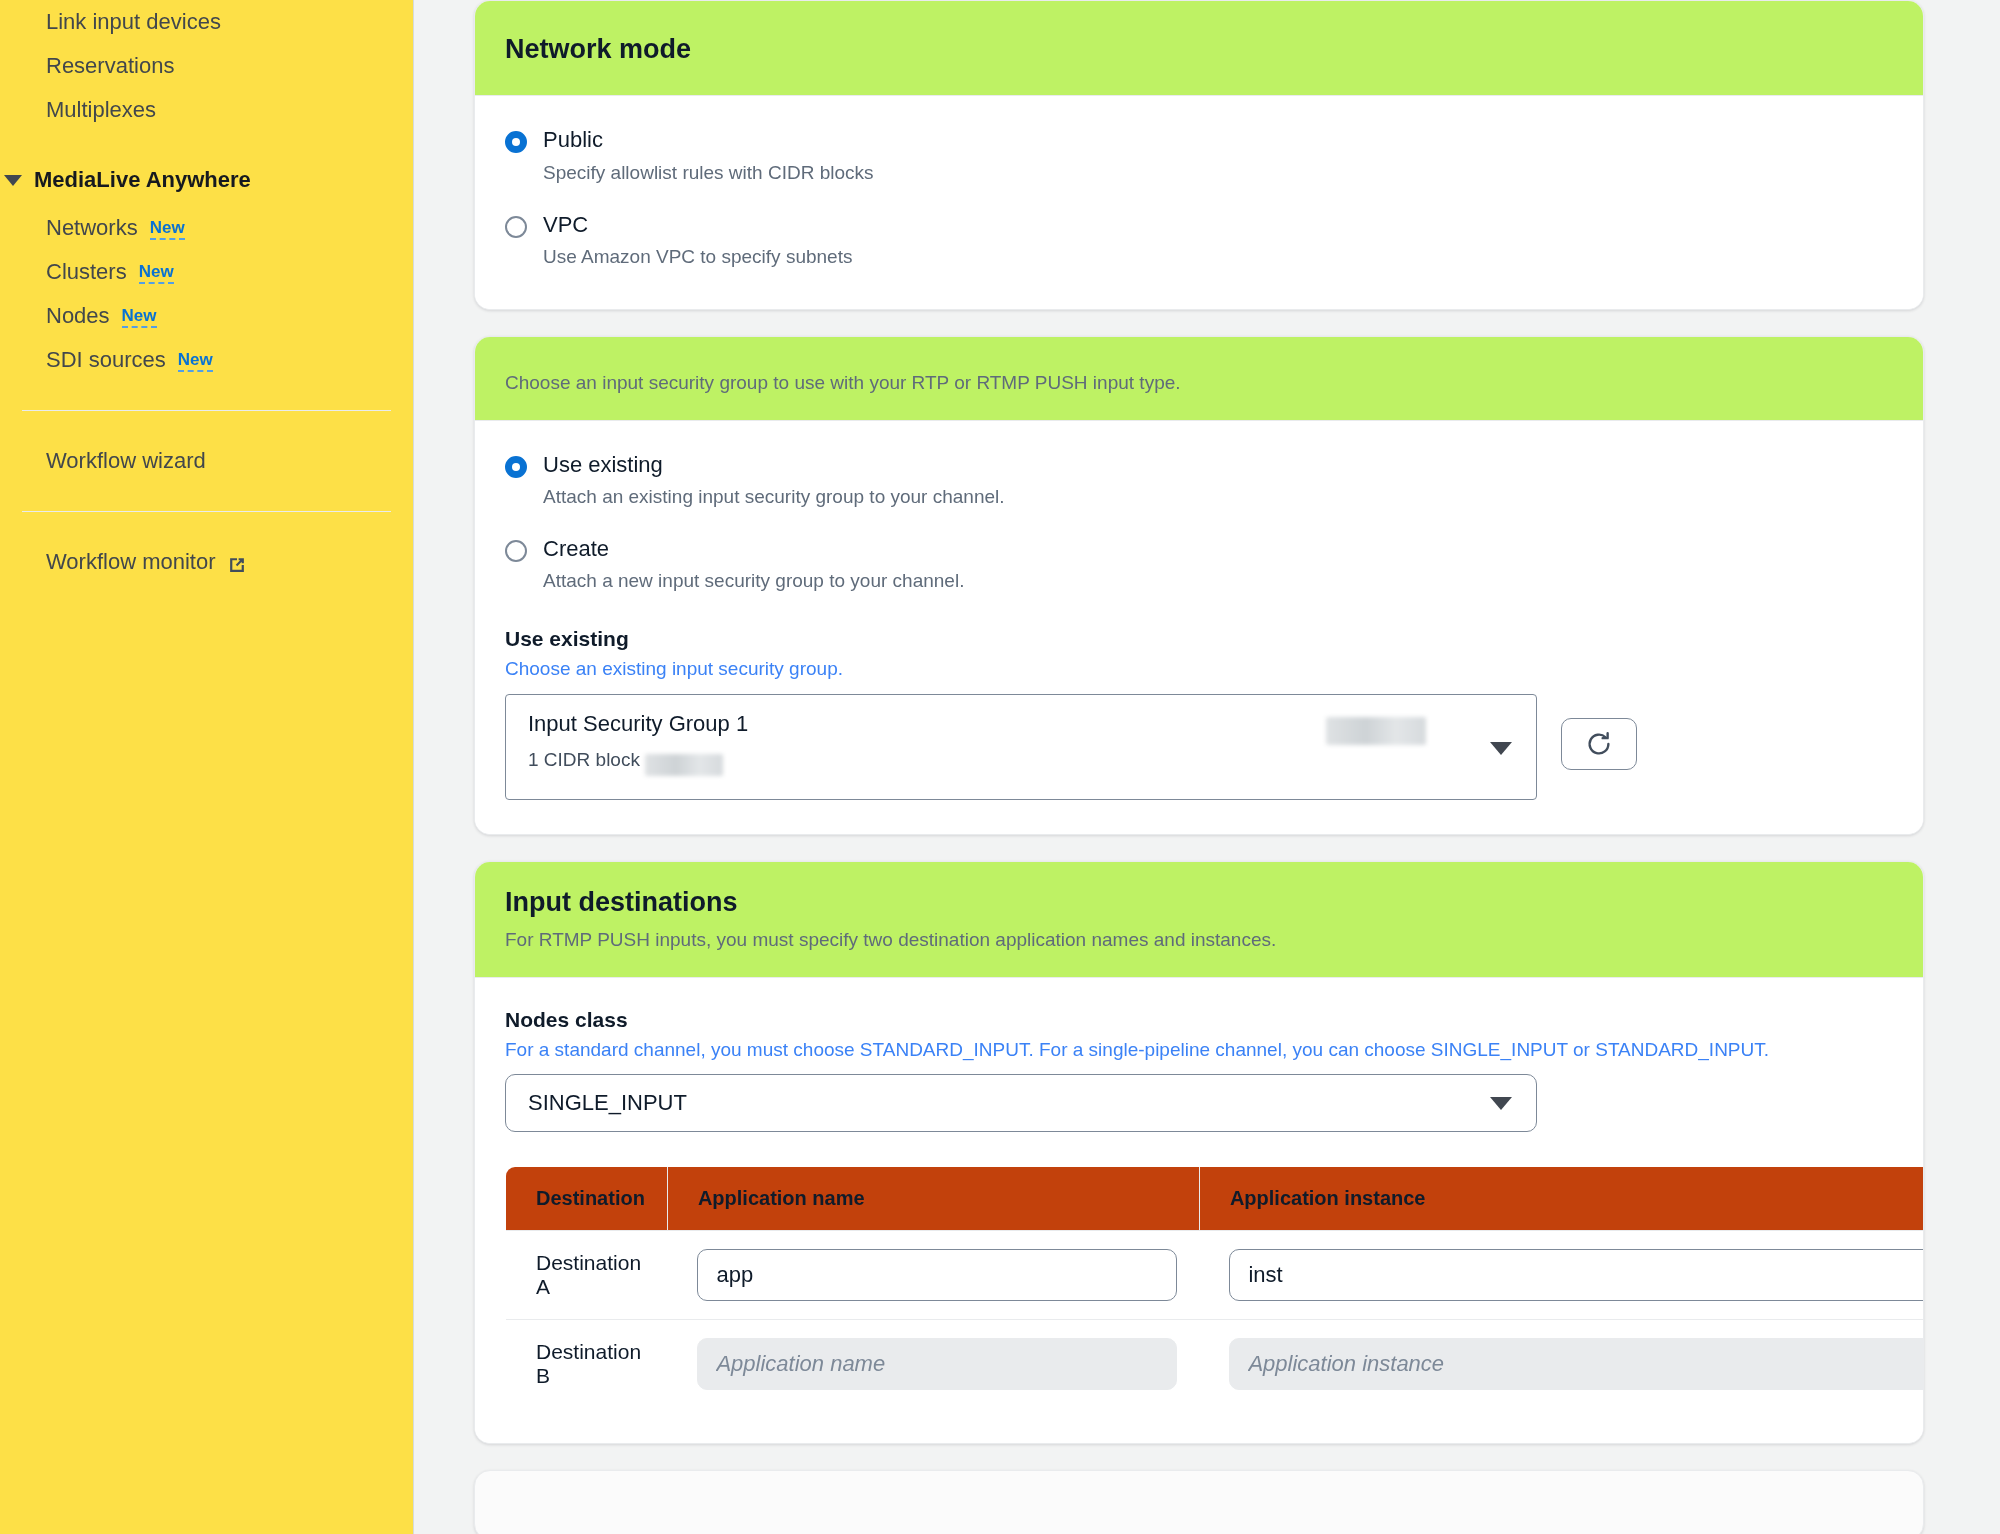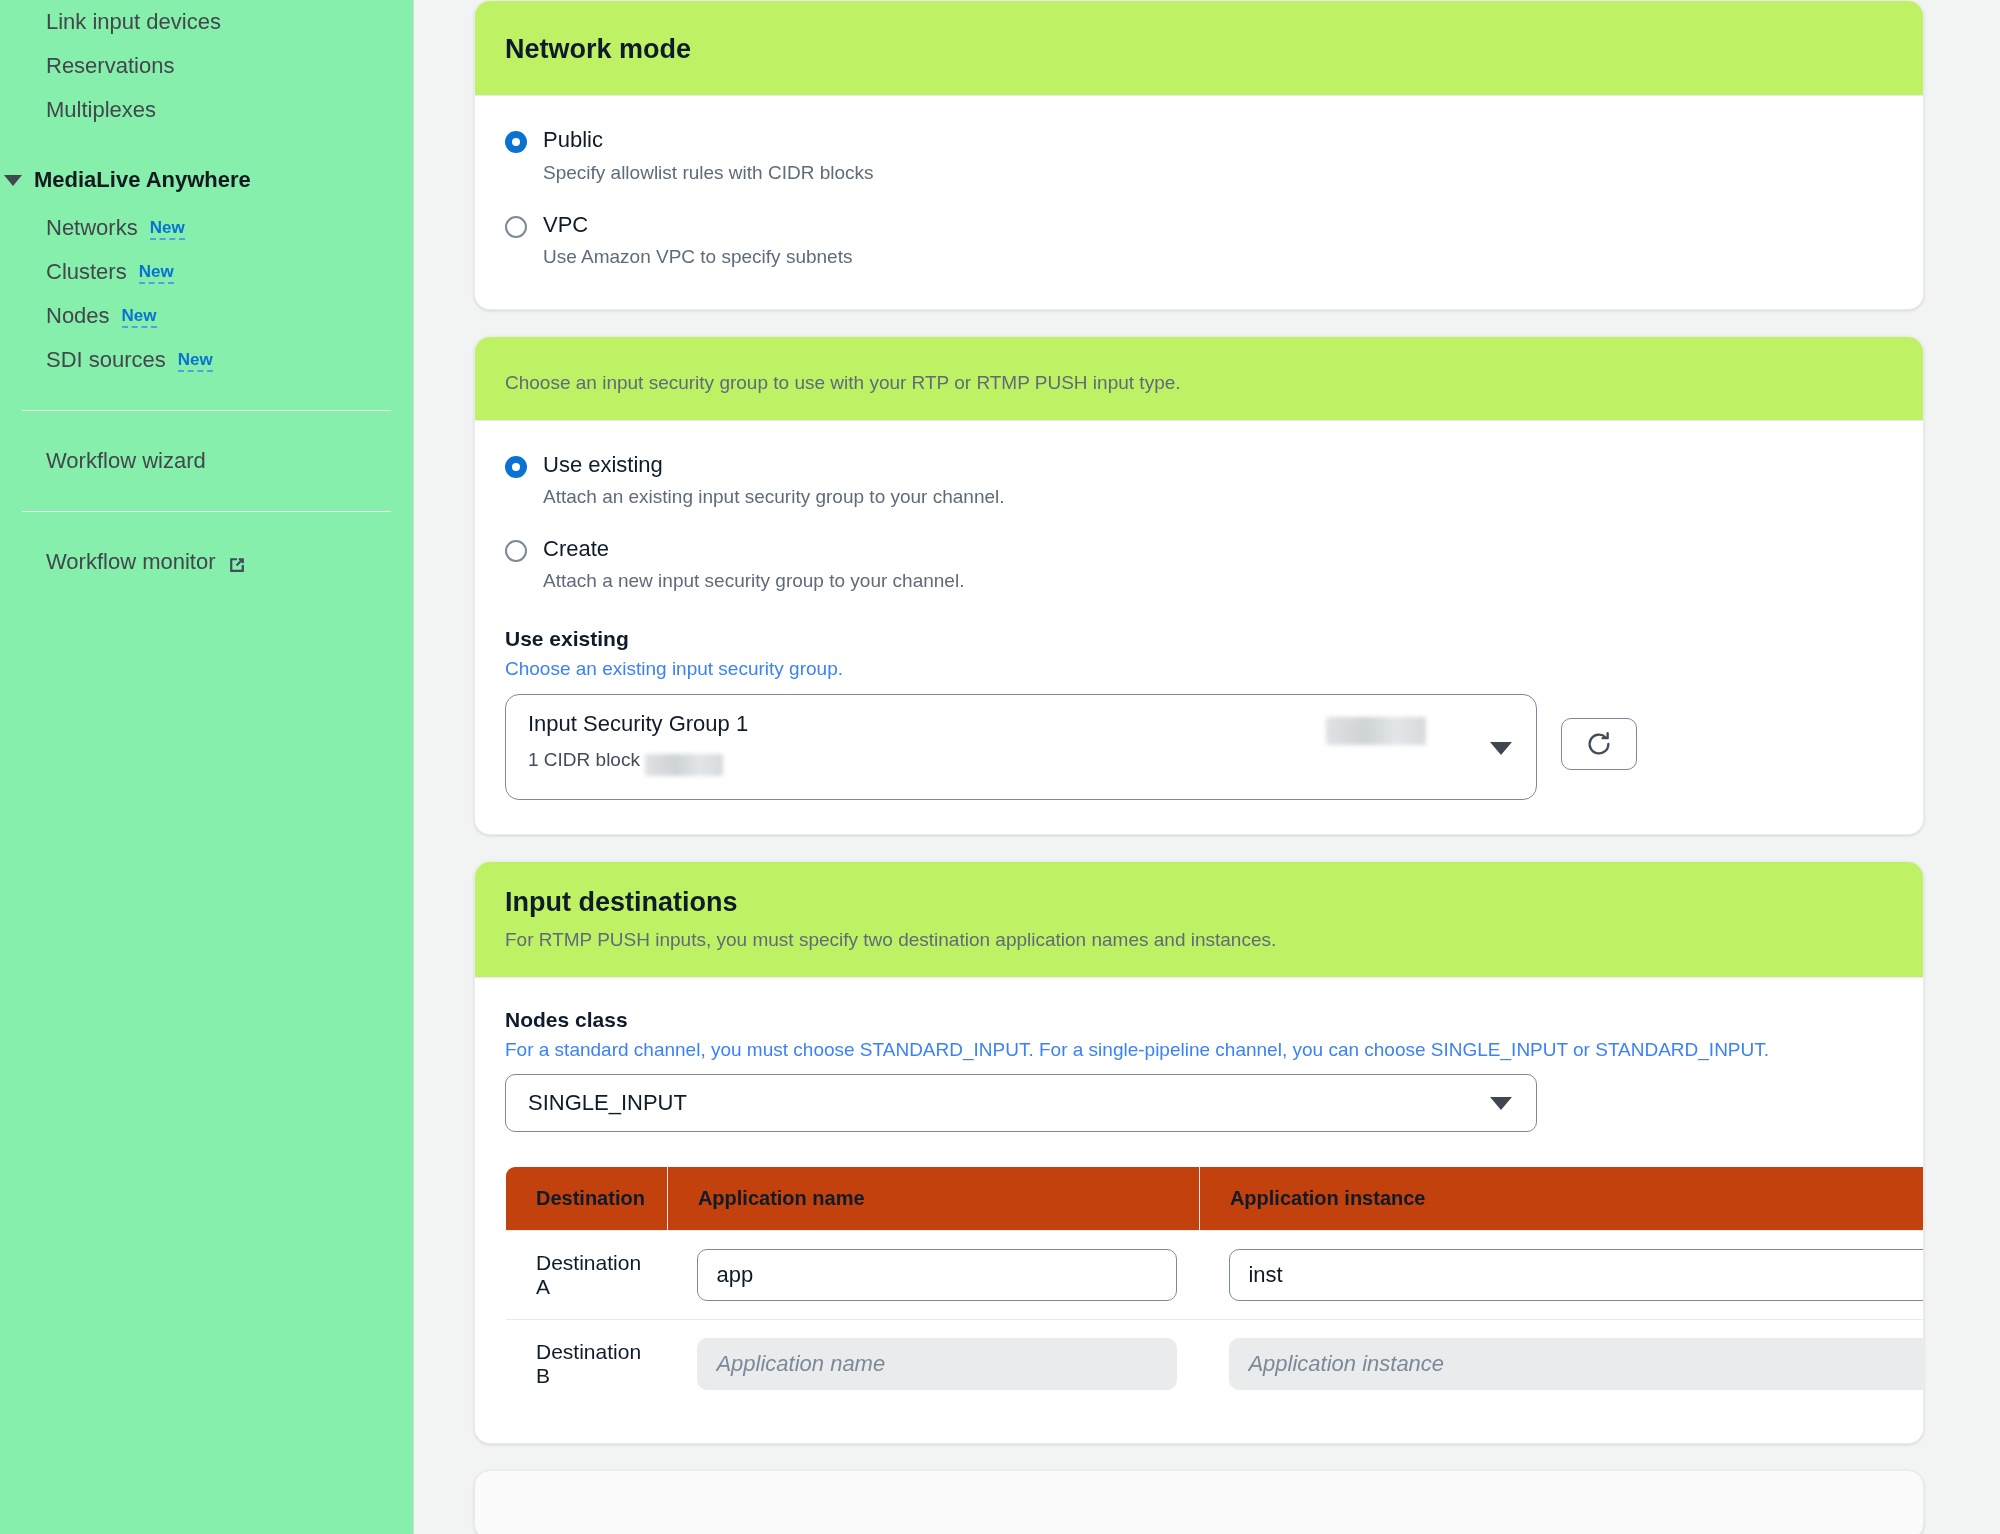--- a/index.html
+++ b/index.html
@@ -20,21 +20,21 @@
     display: flex;
     width: 2000px;
     height: 1534px;
     position: relative;
   }
 
   
   .sidebar {
     width: 414px;
     min-width: 414px;
-    background: #86efac;
+    background: #fde047;
     border-right: 1px solid #d5dbdb;
     padding-top: 0;
     position: relative;
   }
   .nav-list {
     list-style: none;
     margin: 0;
     padding: 0;
   }
   .nav-item {
@@ -194,21 +194,21 @@
   
   .sg-row {
     display: flex;
     align-items: flex-start;
     gap: 24px;
   }
   .sg-select {
     flex: none;
     width: 1032px;
     border: 1px solid #7d8998;
-    border-radius: 14px;
+    border-radius: 4px;
     background: #ffffff;
     padding: 16px 22px 18px 22px;
     position: relative;
     cursor: pointer;
     min-height: 106px;
   }
   .sg-name {
     font-size: 22px;
     color: #0f1b2a;
     line-height: 1.2;

